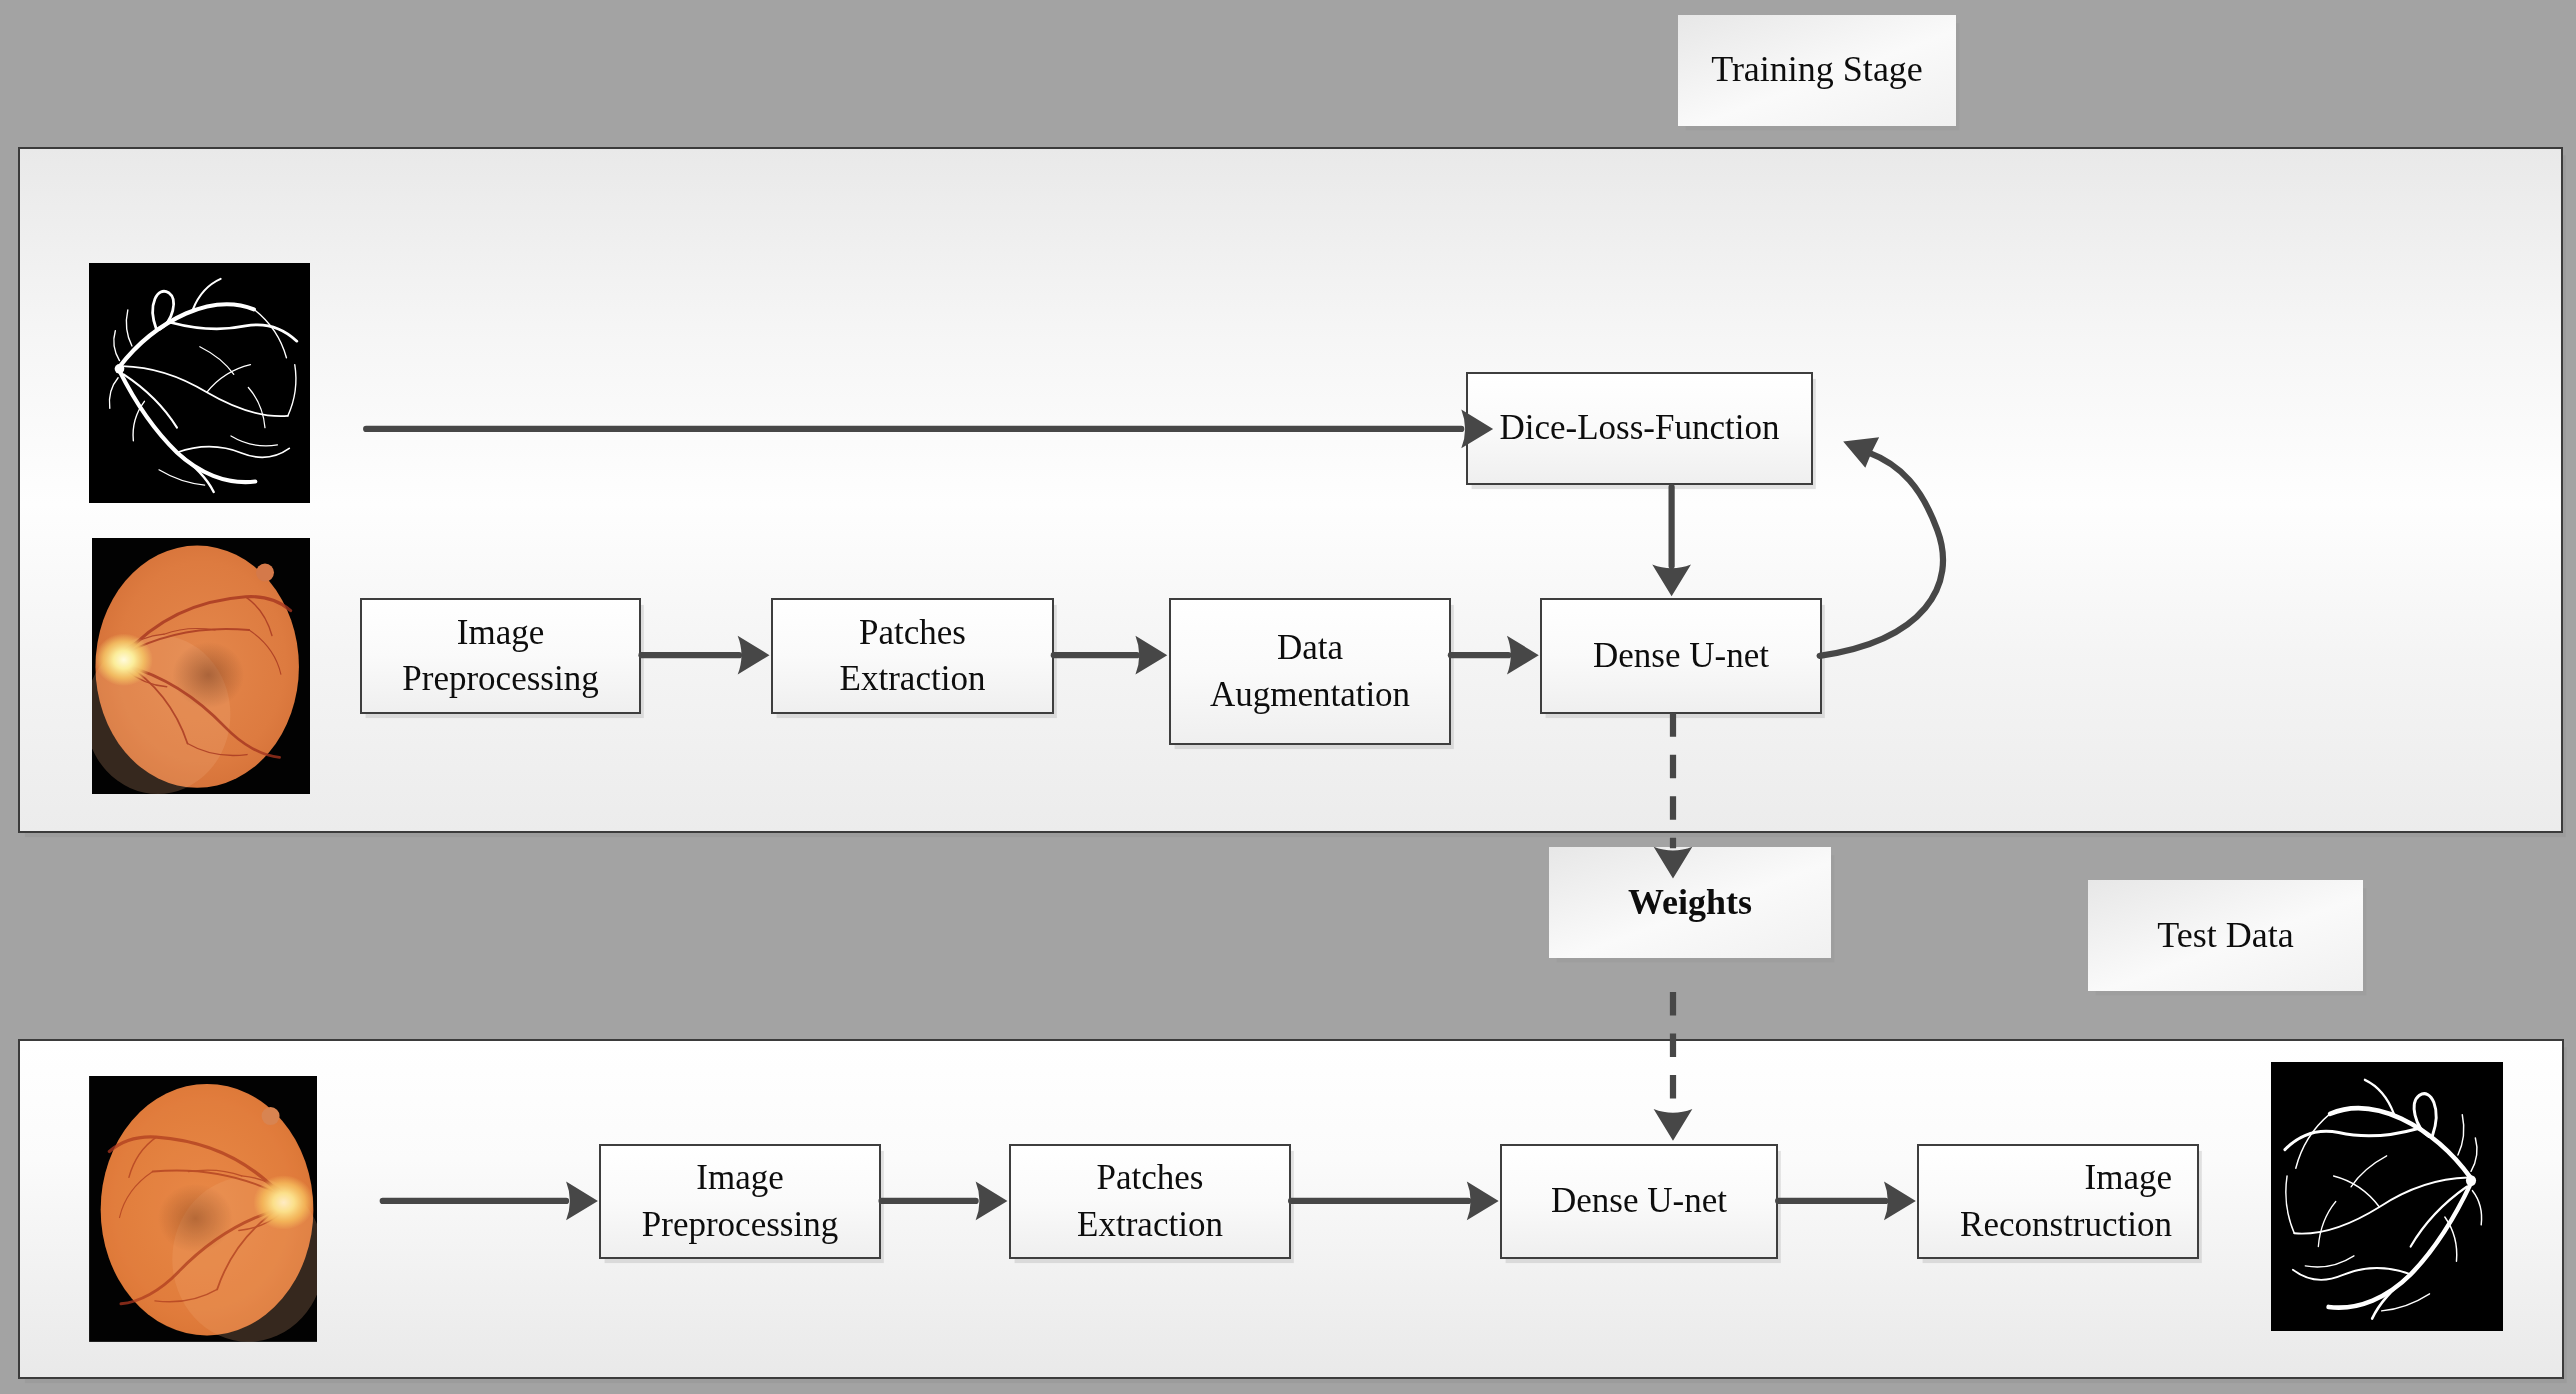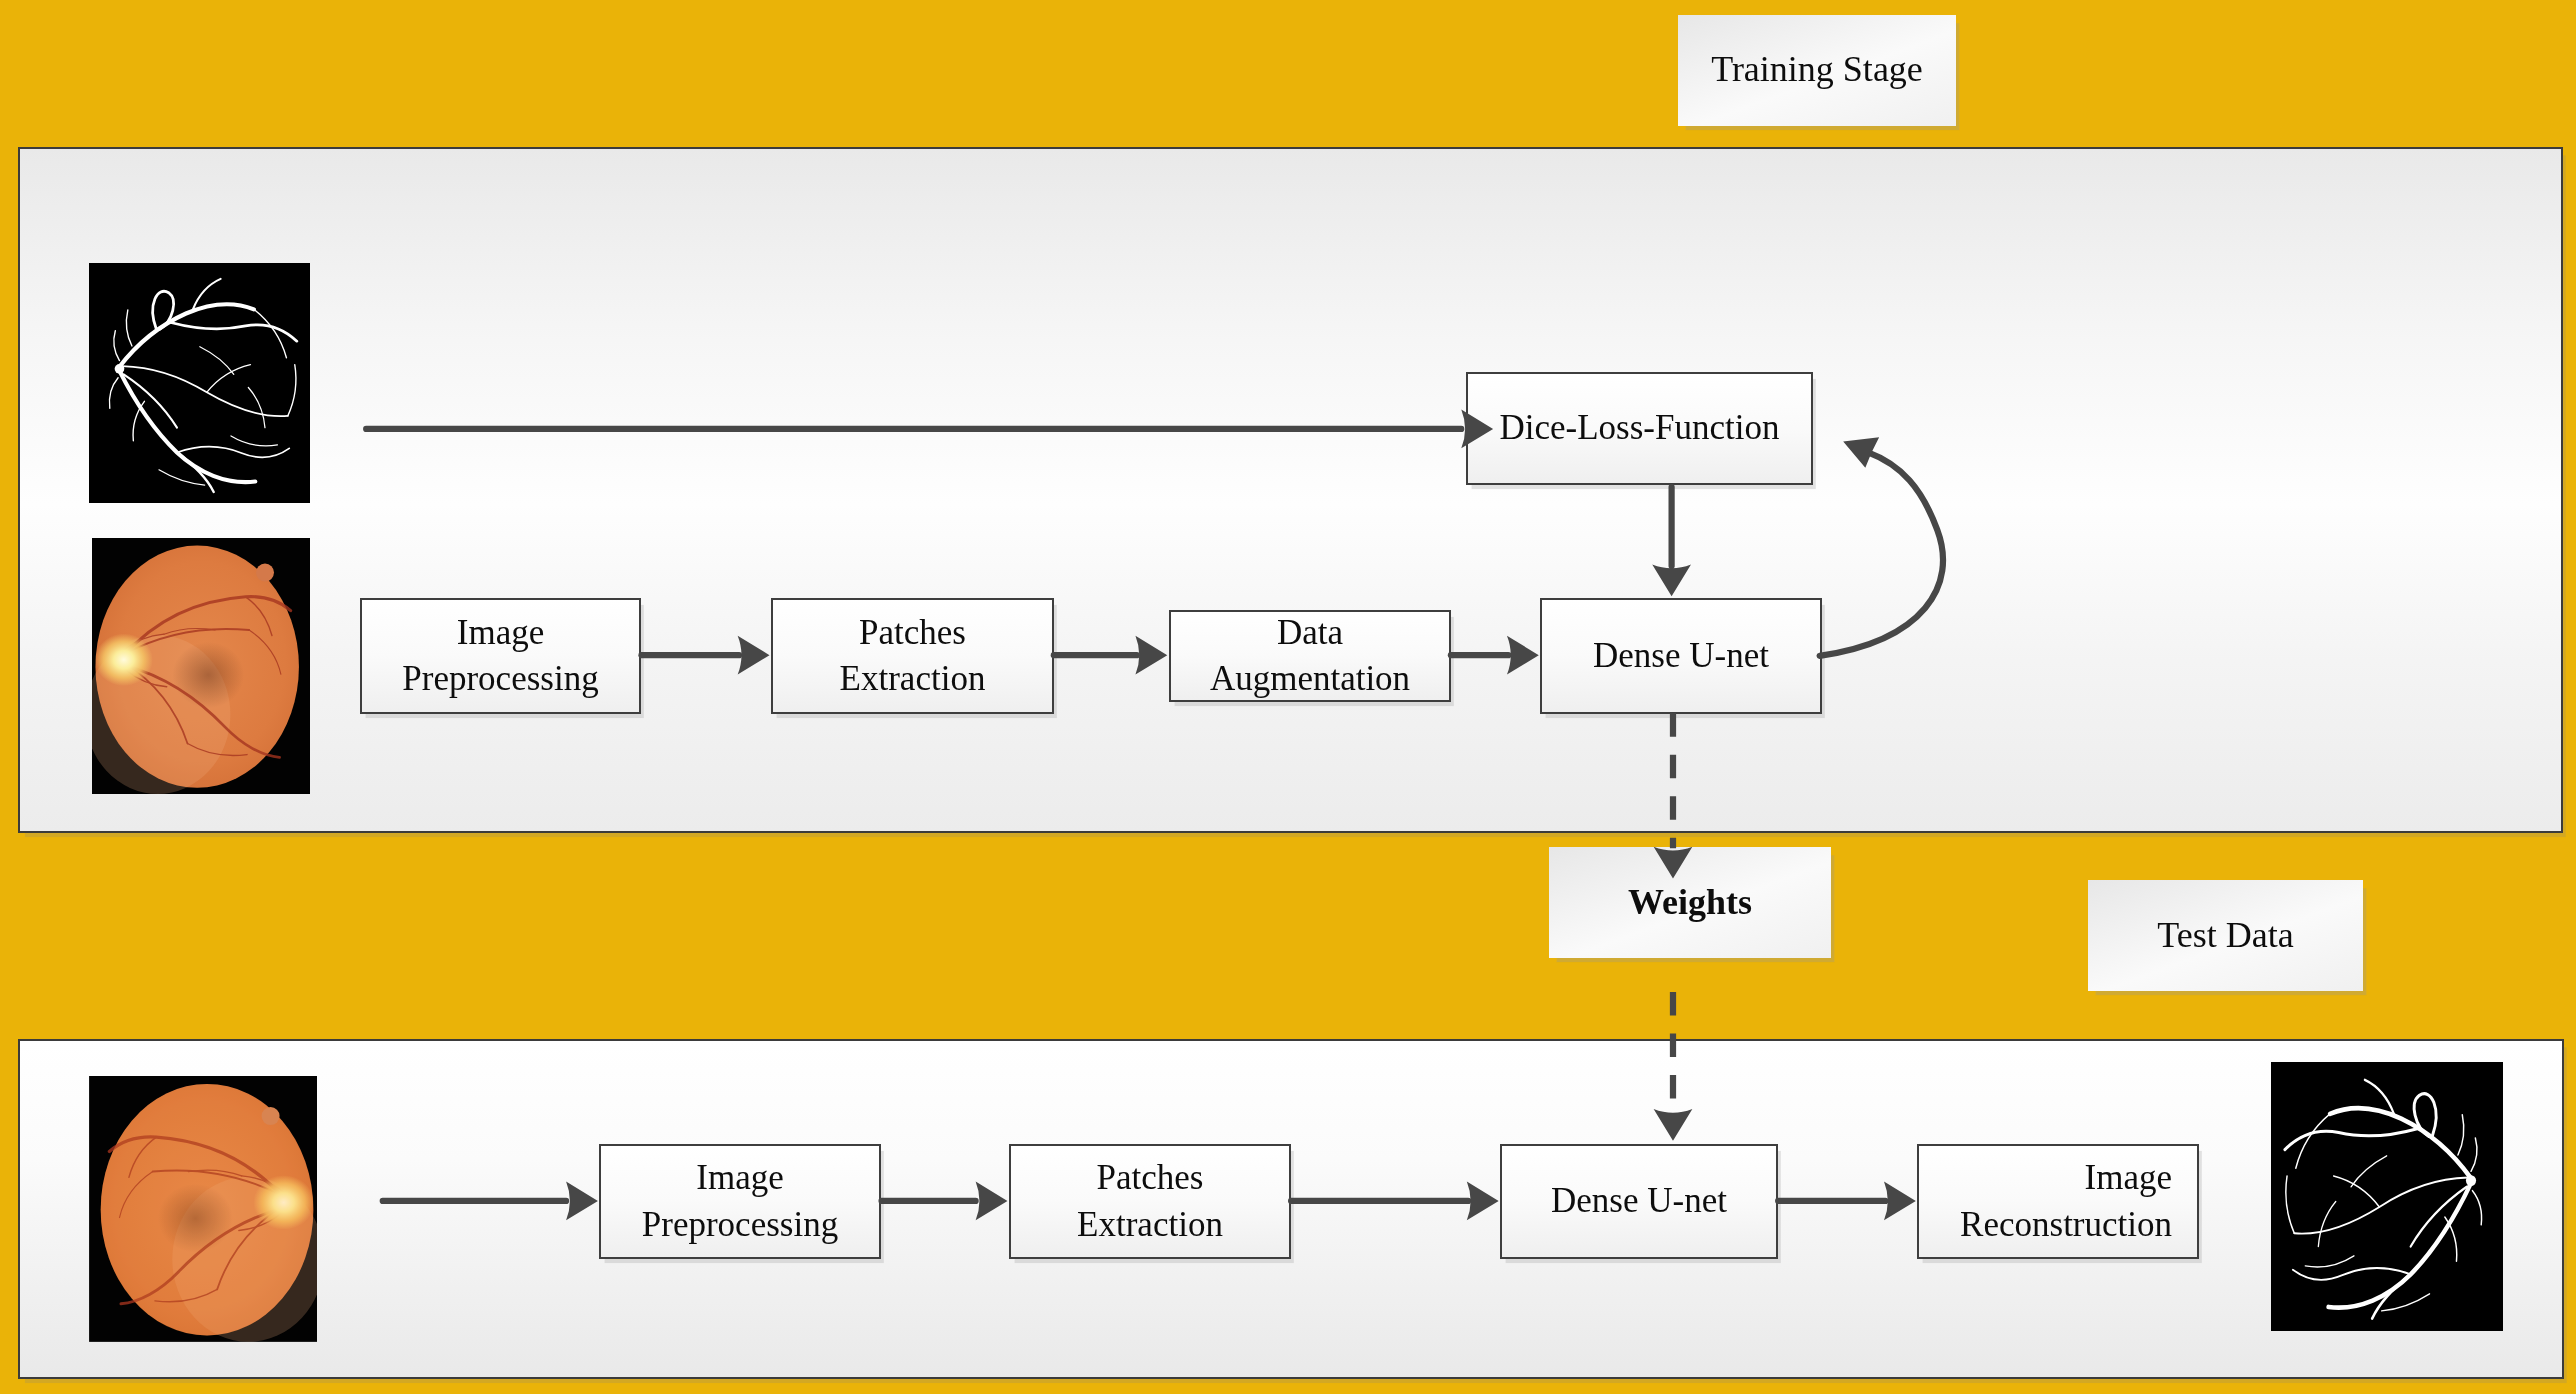--- a/index.html
+++ b/index.html
@@ -1,16 +1,16 @@
 <!DOCTYPE html>
 <html style="font-size:11px"><head>
 <meta charset="utf-8">
 <style>
   html,body{margin:0;padding:0;background:#ffffff;}
-  .canvas{position:relative;width:2576px;height:1394px;background:#eab308;overflow:hidden;
+  .canvas{position:relative;width:2576px;height:1394px;background:#a3a3a3;overflow:hidden;
           font-family:"Liberation Serif","DejaVu Serif",serif;color:#0d0d0d;}
 
   
   .stage-box{position:absolute;box-sizing:border-box;border:2.8px solid #3b3b3b;
              box-shadow:4.8px 6.2px 0 -2.1px rgba(130,130,130,0.22);}
   #c-train{left:18px;top:147px;width:2545px;height:686px;
            background:linear-gradient(180deg,#e9e9e9 0%,#f6f6f6 28%,#fefefe 52%,#f4f4f4 75%,#ececec 100%);}
   #c-test{left:18px;top:1039px;width:2546px;height:340px;
           background:linear-gradient(180deg,#ffffff 0%,#fbfbfb 35%,#f1f1f1 70%,#e9e9e9 100%);}
 
@@ -27,21 +27,21 @@
   .node{position:absolute;box-sizing:border-box;border:2.8px solid #3e3e3e;
         display:flex;align-items:center;justify-content:center;text-align:center;
         font-size:35px;line-height:1.32;
         background:linear-gradient(180deg,#ffffff 0%,#fafafa 50%,#efefef 100%);
         box-shadow:4.2px 5.5px 0 -1.4px rgba(130,130,130,0.22);}
   .node span{display:inline-block;max-width:228px;}
   .node.wide span{max-width:none;white-space:nowrap;}
   #n-dice{left:1466px;top:372px;width:347px;height:113px;}
   #n-pre1{left:360px;top:598px;width:281px;height:116px;}
   #n-pat1{left:771px;top:598px;width:283px;height:116px;}
-  #n-aug{left:1169px;top:598px;width:282px;height:92px;margin-top:12px;}
+  #n-aug{left:1169px;top:598px;width:282px;height:147px;}
   #n-dense1{left:1540px;top:598px;width:282px;height:116px;}
   #n-pre2{left:599px;top:1144px;width:282px;height:115px;}
   #n-pat2{left:1009px;top:1144px;width:282px;height:115px;}
   #n-dense2{left:1500px;top:1144px;width:278px;height:115px;}
   #n-rec{left:1917px;top:1144px;width:282px;height:115px;text-align:right;}
 
   
   .img{position:absolute;}
   .img svg{display:block;width:100%;height:100%;}
   #img-gt{left:89px;top:263px;width:221px;height:240px;}

